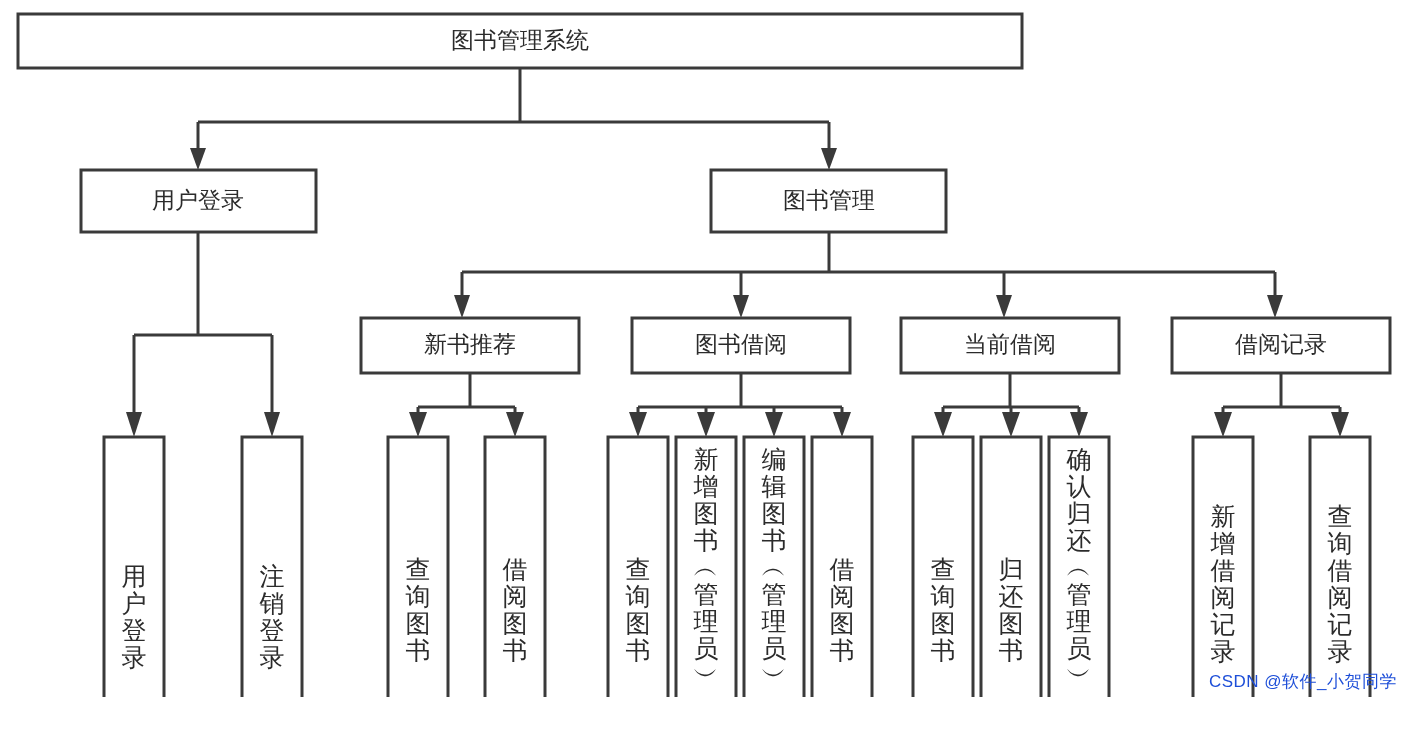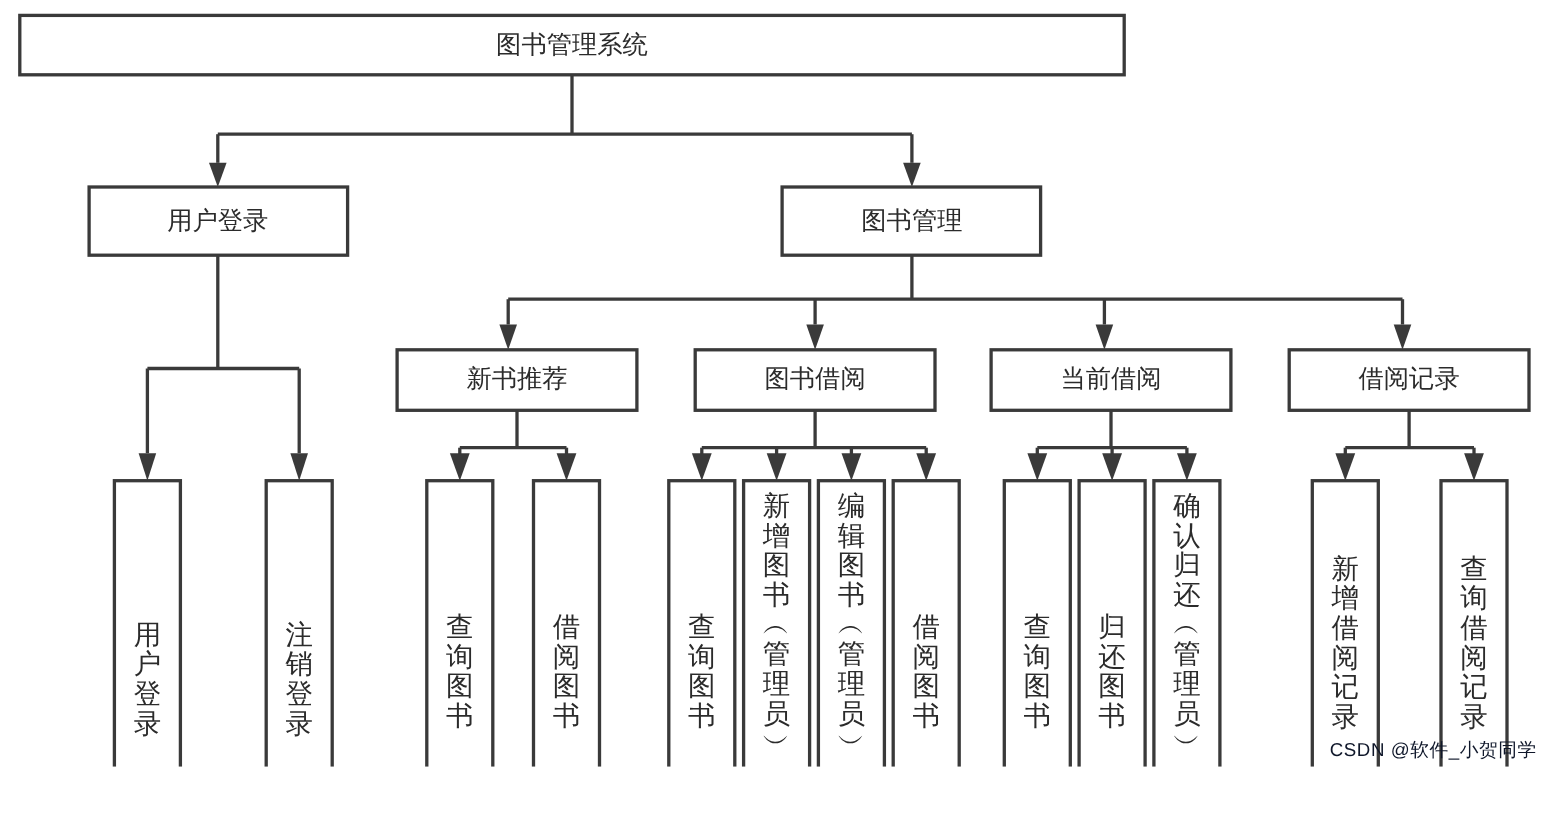--- a/index.html
+++ b/index.html
@@ -50,21 +50,21 @@
     font-size: 25px;
     fill: #2b2b2b;
     text-anchor: middle;
   }
   .watermark {
     position: absolute;
     right: 8px;
     bottom: 4px;
     font-family: "Liberation Sans", "DejaVu Sans", sans-serif;
     font-size: 17px;
-    color: #0f172a;
+    color: #1d4ed8;
     letter-spacing: 0.5px;
     white-space: nowrap;
     pointer-events: none;
     margin-top: 44px;
   }
 </style>
 </head>
 <body>
 
 <div id="canvas">

